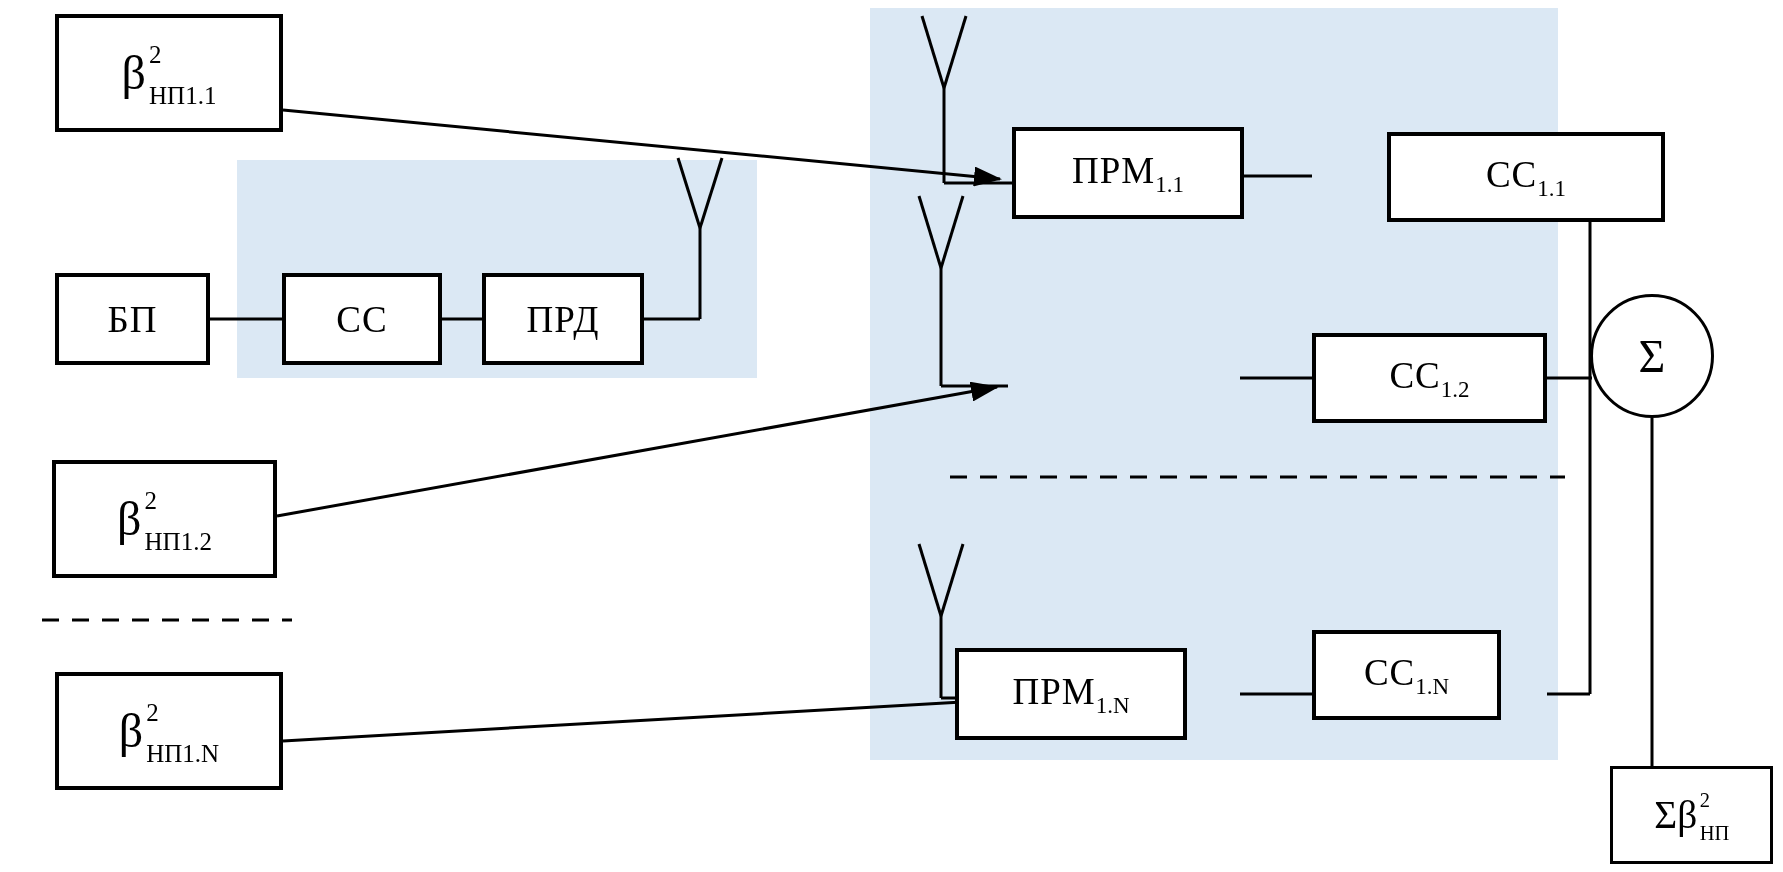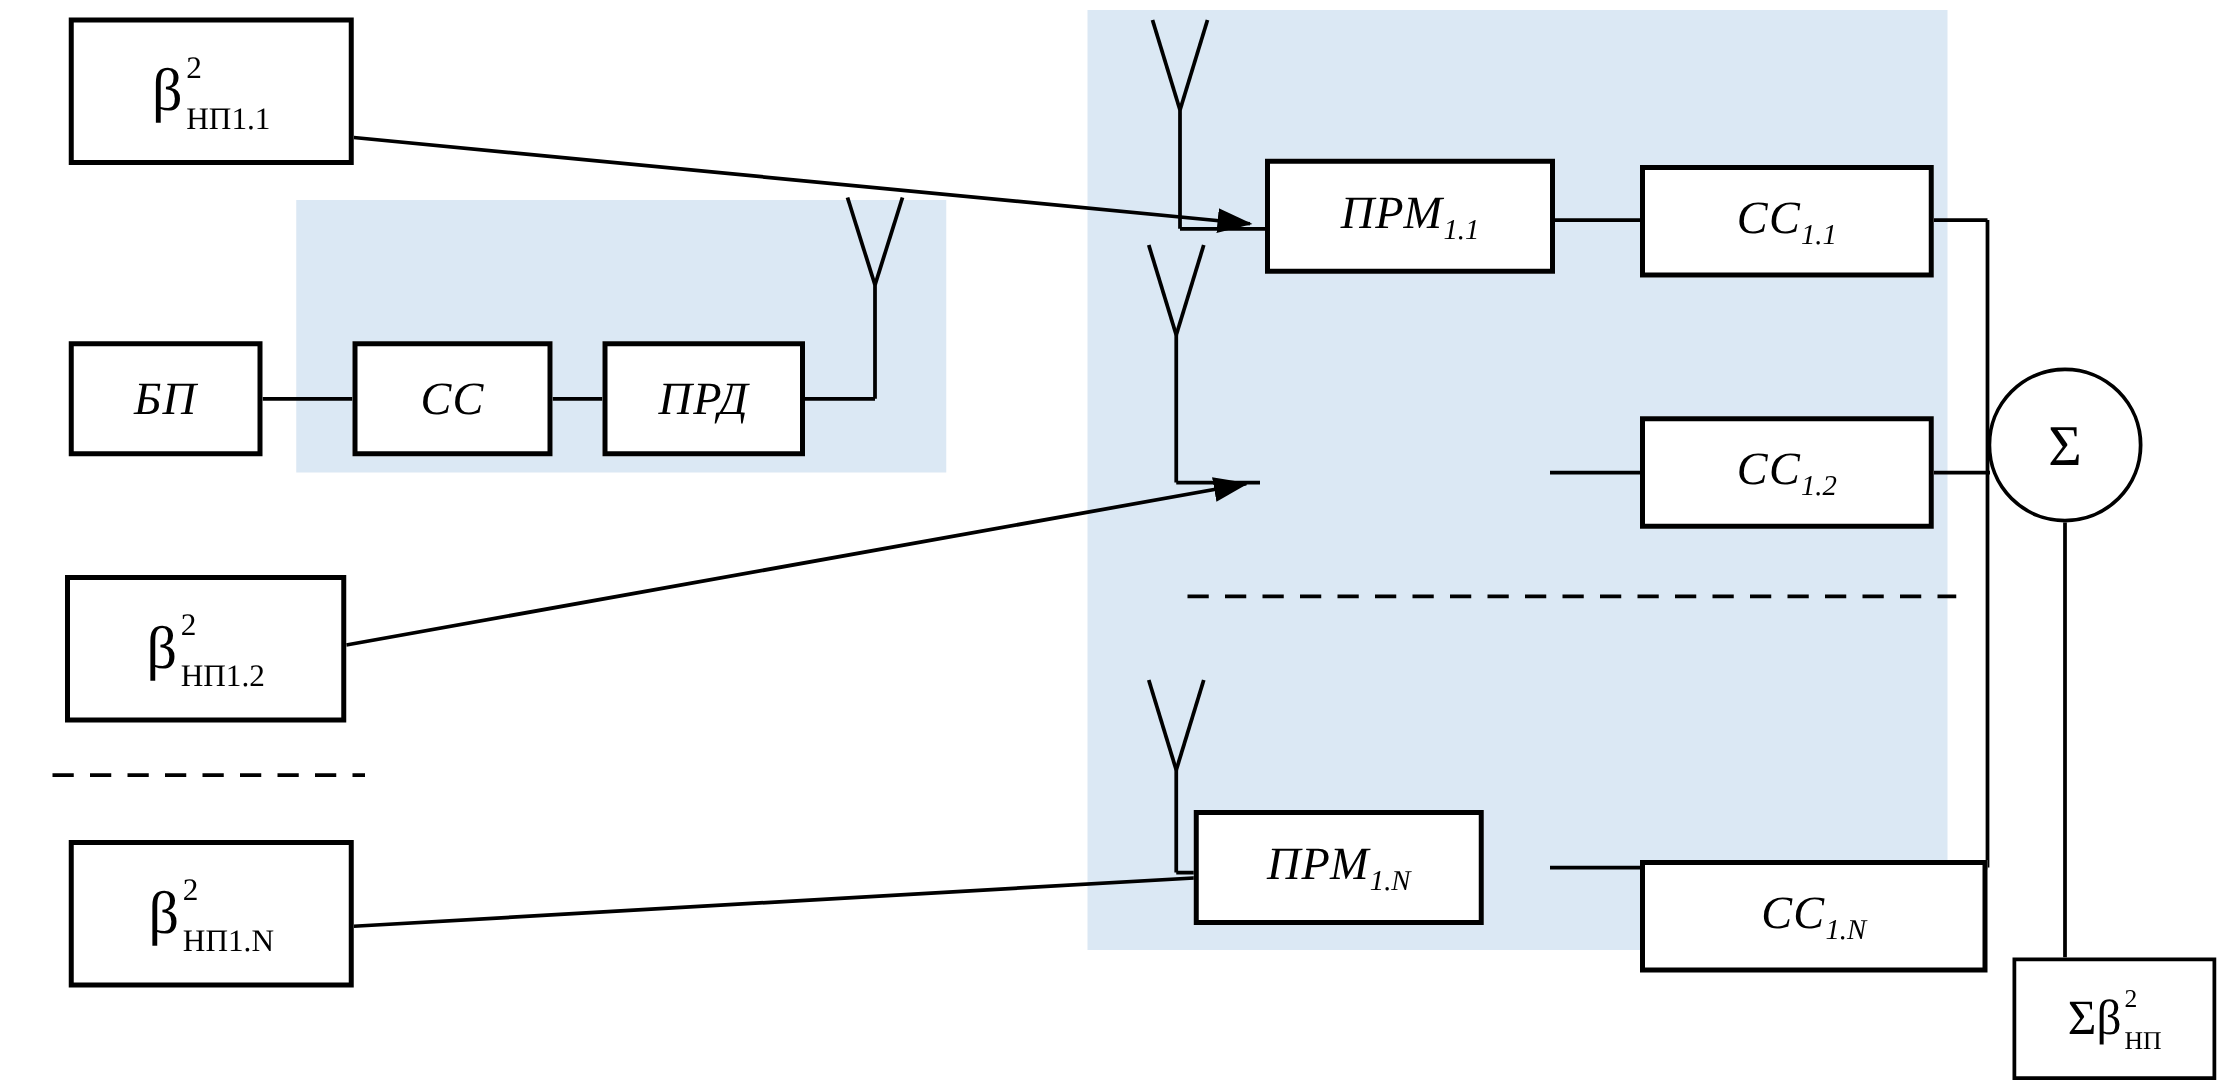--- a/index.html
+++ b/index.html
@@ -22,21 +22,20 @@
     display:flex;
     align-items:center;
     justify-content:center;
     z-index:3;
     color:#000;
   }
   .block .label{
     font-size:37px;
     letter-spacing:1px;
     white-space:nowrap;
-    font-style:italic;
   }
   .subscr{
     font-size:23px;
     vertical-align:-9px;
     letter-spacing:0;
   }
   .formula{
     display:inline-flex;
     align-items:center;
     white-space:nowrap;
@@ -172,32 +171,32 @@
   <div class="block" style="left:282px;top:273px;width:160px;height:92px">
     <span class="label">СС</span>
   </div>
   <div class="block" style="left:482px;top:273px;width:162px;height:92px">
     <span class="label">ПРД</span>
   </div>
 
   <div class="block" style="left:1012px;top:127px;width:232px;height:92px">
     <span class="label"><span>ПРМ</span><span class="subscr">1.1</span></span>
   </div>
-  <div class="block" style="left:1312px;top:132px;width:235px;height:90px">
+  <div class="block" style="left:1387px;top:132px;width:278px;height:90px">
     <span class="label"><span>СС</span><span class="subscr">1.1</span></span>
   </div>
 
   <div class="block" style="left:1312px;top:333px;width:235px;height:90px">
     <span class="label"><span>СС</span><span class="subscr">1.2</span></span>
   </div>
 
   <div class="block" style="left:955px;top:648px;width:232px;height:92px">
     <span class="label"><span>ПРМ</span><span class="subscr">1.N</span></span>
   </div>
-  <div class="block" style="left:1312px;top:688px;width:278px;height:90px">
+  <div class="block" style="left:1312px;top:630px;width:189px;height:90px">
     <span class="label"><span>СС</span><span class="subscr">1.N</span></span>
   </div>
 
   <div class="circle" style="left:1590px;top:294px;width:124px;height:124px">
     <span class="label">Σ</span>
   </div>
 
   <div class="block" style="left:1610px;top:766px;width:163px;height:98px;border-width:3px">
     <span class="formula" style="transform:scale(0.82)">
         <span class="base">Σβ</span>

